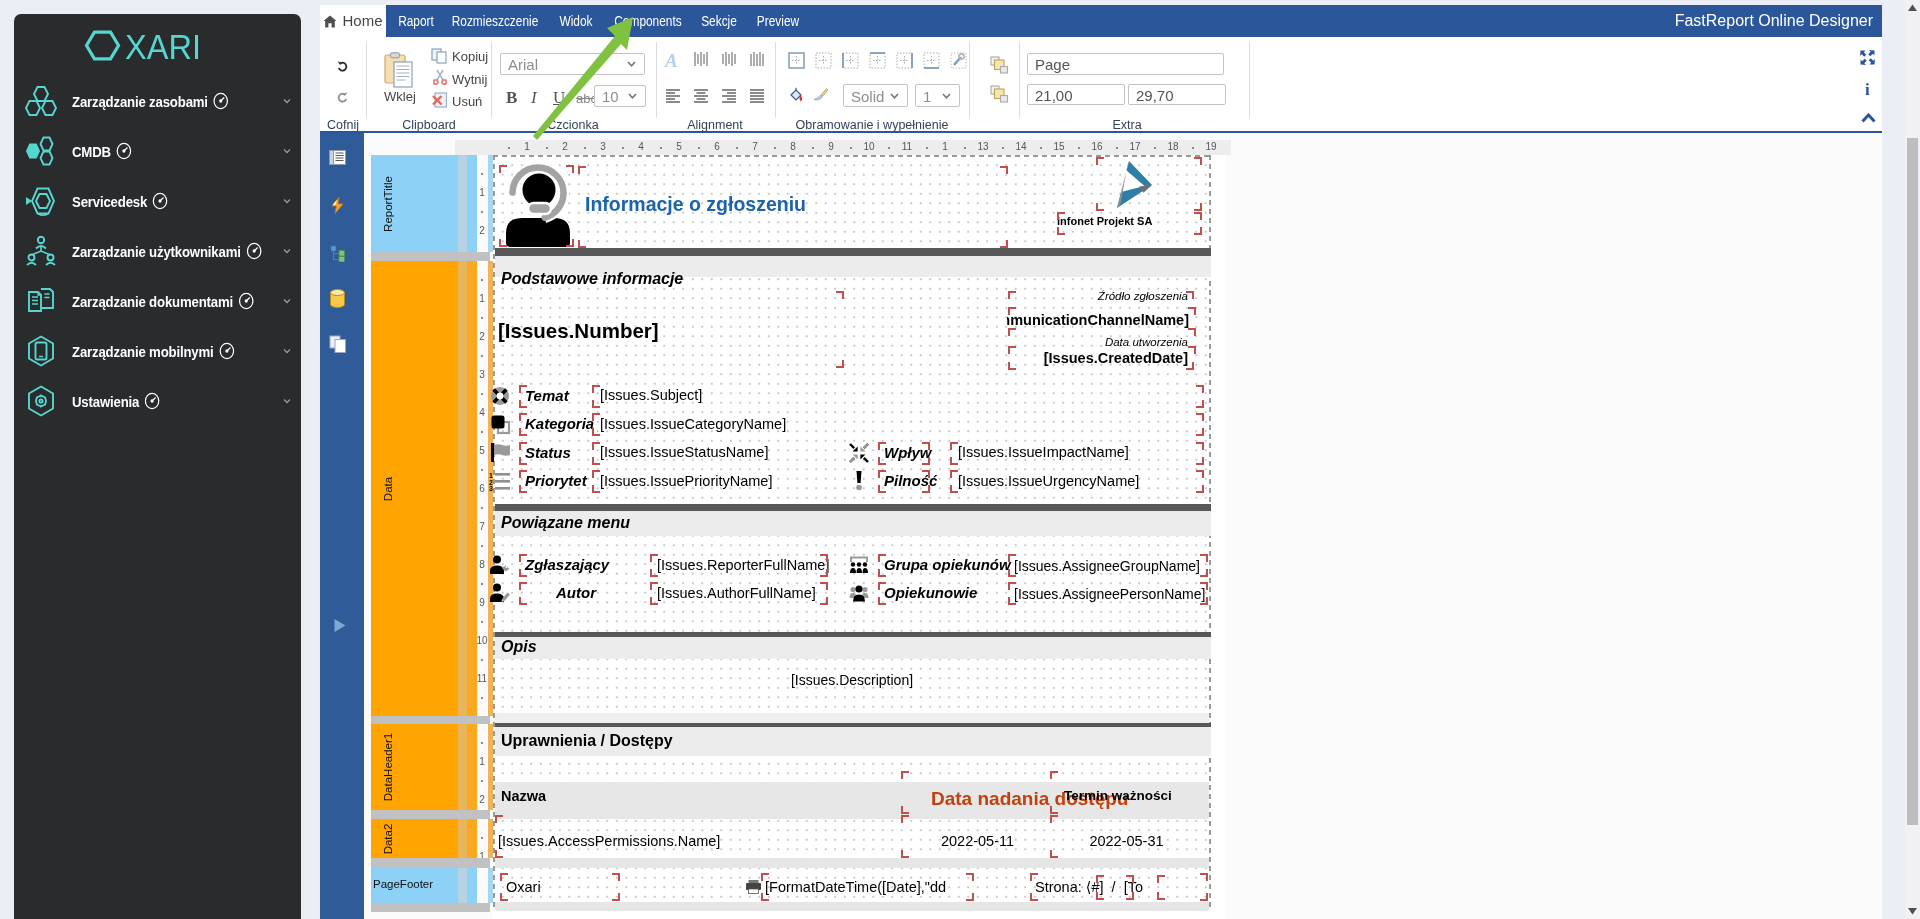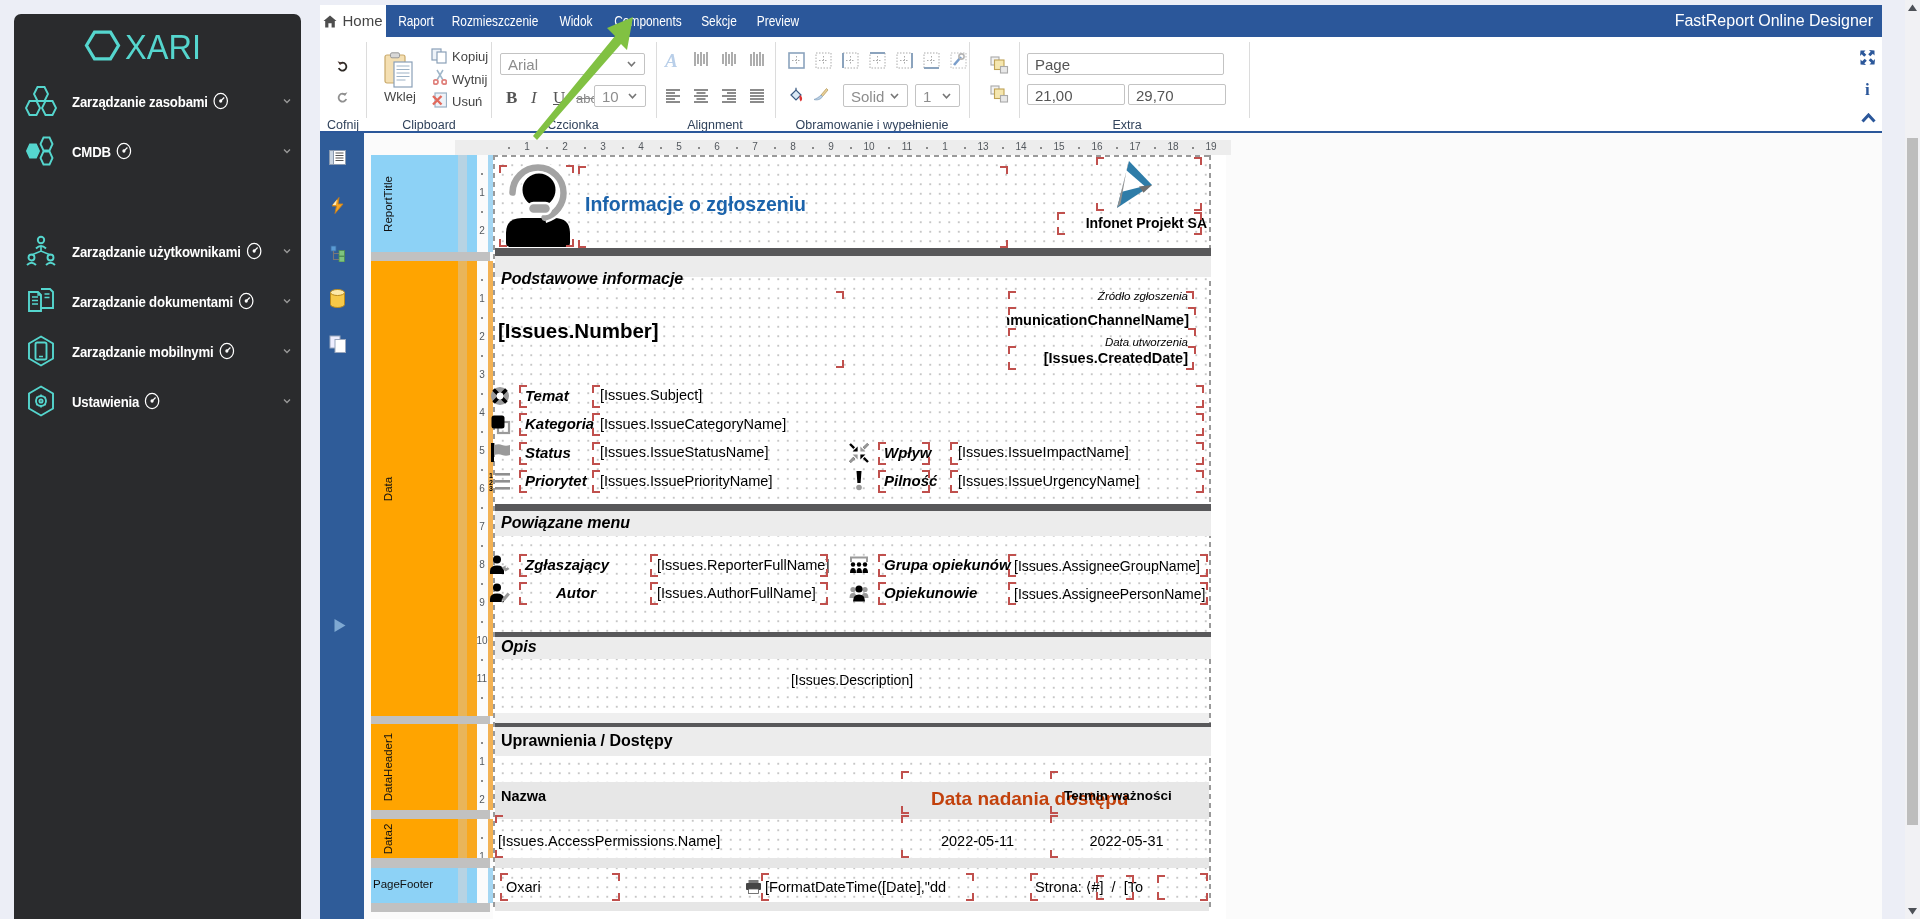--- a/index.html
+++ b/index.html
@@ -102,20 +102,36 @@
     </svg>
     <span class="tx">CMDB<svg width="18" height="18" viewBox="0 0 18 18" fill="none" stroke="#fff" stroke-width="1.4">
           <circle cx="9" cy="9" r="7.6"></circle>
           <path d="M9 9 L13 5.4"></path>
           <circle cx="9" cy="9" r="1.1" fill="#fff"></circle>
         </svg></span>
     <svg class="chev" viewBox="0 0 8 8">
         <path d="M1 2.5 L4 5.5 L7 2.5" stroke="#9a9a9a" stroke-width="1.3" fill="none"></path>
       </svg>
   </div>
+  <div class="mi" style="top:162px;">
+    <svg class="ic" width="36" height="34" viewBox="0 0 36 34" fill="none" stroke="#55d6ce" stroke-width="1.9">
+      <polygon points="13.5,4.5 24.5,4.5 30,17 24.5,29.5 13.5,29.5 8,17"></polygon>
+      <polygon points="15.5,10 22.5,10 26,17 22.5,24 15.5,24 12,17"></polygon>
+      <polygon points="2,13 8,17 2,21" fill="#55d6ce" stroke="none"></polygon>
+      <path d="M14 29.5 Q19 33 24 29.5" stroke-width="1.7"></path>
+    </svg>
+    <span class="tx">Servicedesk<svg width="18" height="18" viewBox="0 0 18 18" fill="none" stroke="#fff" stroke-width="1.4">
+          <circle cx="9" cy="9" r="7.6"></circle>
+          <path d="M9 9 L13 5.4"></path>
+          <circle cx="9" cy="9" r="1.1" fill="#fff"></circle>
+        </svg></span>
+    <svg class="chev" viewBox="0 0 8 8">
+        <path d="M1 2.5 L4 5.5 L7 2.5" stroke="#9a9a9a" stroke-width="1.3" fill="none"></path>
+      </svg>
+  </div>
   <div class="mi" style="top:212px;">
     <svg class="ic" width="34" height="34" viewBox="0 0 34 34" fill="none" stroke="#55d6ce" stroke-width="1.9">
       <circle cx="17" cy="6" r="3.2"></circle>
       <path d="M12 14.5 Q17 9.5 22 14.5"></path>
       <path d="M17 12 L17 17 M7.5 21 L17 17 L26.5 21" stroke-width="1.6"></path>
       <circle cx="7.5" cy="23.5" r="3"></circle>
       <path d="M3 31 Q7.5 26.5 12 31"></path>
       <circle cx="26.5" cy="23.5" r="3"></circle>
       <path d="M22 31 Q26.5 26.5 31 31"></path>
     </svg>
@@ -559,21 +575,21 @@
   <circle cx="34" cy="27" r="17.5" fill="#000" stroke="#fff" stroke-width="2"></circle>
   <rect x="23" y="40" width="23" height="11" rx="5.5" fill="#a3a3a3" stroke="#fff" stroke-width="2.5"></rect>
 </svg>
 <div class="abs" style="left:585px;top:193px;font-size:19.5px;font-weight:bold;color:#1b63ab;">Informacje o zgłoszeniu</div>
 <svg class="abs" style="left:1112px;top:159px;" width="44" height="52" viewBox="0 0 44 52">
   <polygon points="17,2 40,26 5,49" fill="#2e7ca8"></polygon>
   <polygon points="14,11 32.5,27 9,33" fill="#fff"></polygon>
   <polygon points="17,2 5,49 8.5,45 15.5,6" fill="#8f8f8f"></polygon>
   <polygon points="40,26 31.5,33.8 27,27.5" fill="#6f6f6f"></polygon>
 </svg>
-<div class="abs" style="left:1057px;top:215px;width:150px;text-align:right;font-size:14px;font-weight:bold;color:#000;">Infonet Projekt SA</div>
+<div class="abs" style="left:1057px;top:215px;width:150px;text-align:left;font-size:11px;font-weight:bold;color:#000;">Infonet Projekt SA</div>
 
 <div class="abs" style="left:498px;top:319px;font-size:20.5px;font-weight:bold;color:#000;">[Issues.Number]</div>
 <div class="abs" style="left:1014px;top:290px;width:174px;text-align:right;font-size:11.5px;font-style:italic;color:#000;">Źródło zgłoszenia</div>
 <div class="abs" style="left:1007px;top:312px;width:182px;text-align:right;font-size:14.5px;font-weight:bold;color:#000;overflow:hidden;">
     <span style="white-space:nowrap;float:right;">mmunicationChannelName]</span>
   </div>
 <div class="abs" style="left:1014px;top:336px;width:174px;text-align:right;font-size:11.5px;font-style:italic;color:#000;">Data utworzenia</div>
 <div class="abs" style="left:1014px;top:350px;width:174px;text-align:right;font-size:14.5px;font-weight:bold;color:#000;">[Issues.CreatedDate]</div>
 
 <div id="rows">

